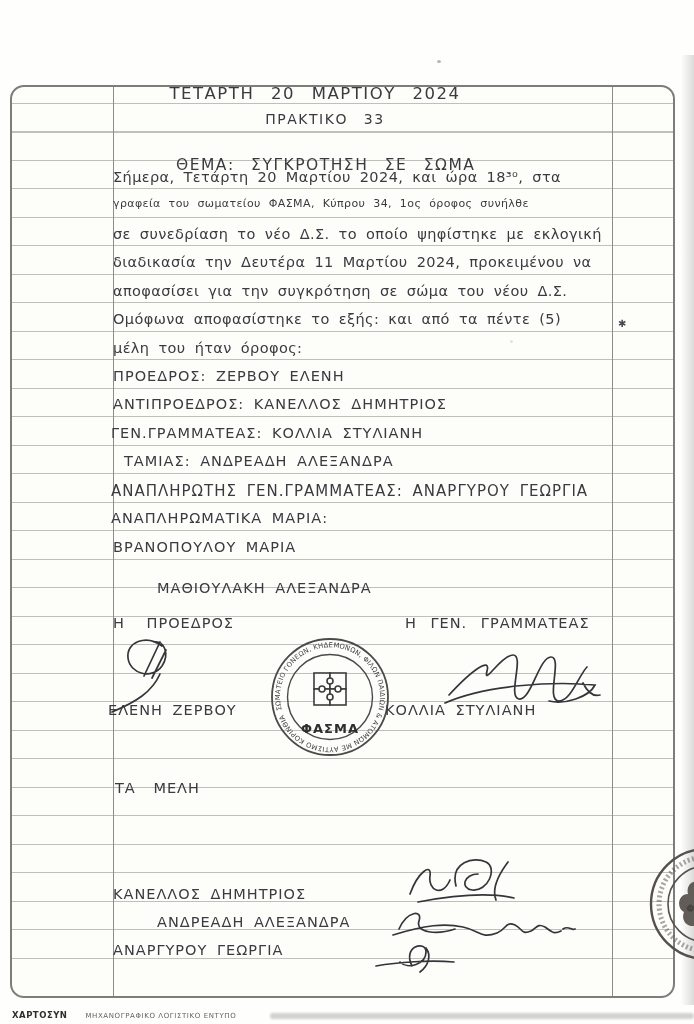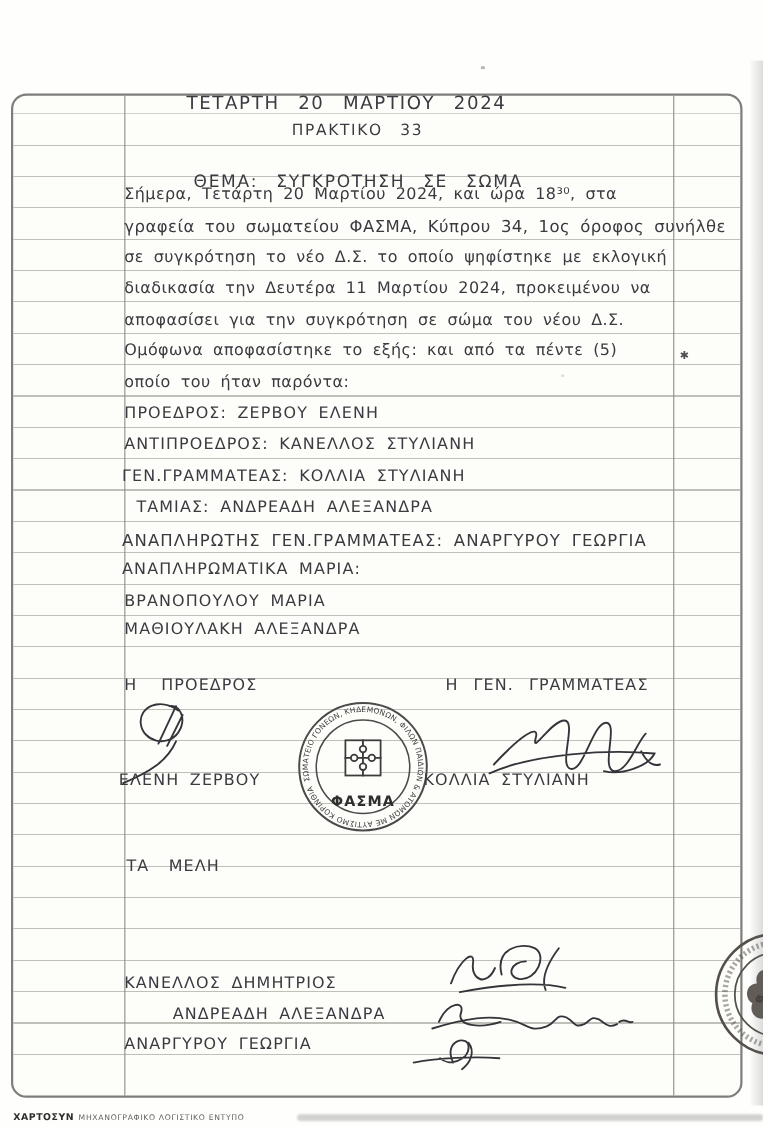--- a/index.html
+++ b/index.html
@@ -28,21 +28,21 @@
   }
   .hw.title{font-size:16.5px;letter-spacing:1.5px;word-spacing:10px;}
   .hw.caps{letter-spacing:1px;}
   .hw.center{text-align:center;}
   .sig{position:absolute;}
   .sig path{fill:none;stroke:#34353a;stroke-width:1.7;stroke-linecap:round;}
   .stamp-ring{fill:#3f3f3f;letter-spacing:.2px;}
   .stamp-center{fill:#2e2e2e;font-weight:bold;font-size:13px;letter-spacing:1px;}
   .footer{position:absolute;left:12px;top:1003px;white-space:nowrap;}
   .footer .brand{font-size:8.5px;font-weight:bold;color:#2d2d2b;letter-spacing:.5px;}
-  .footer .rest{font-size:7px;color:#62625d;letter-spacing:.6px;margin-left:4px;}
+  .footer .rest{font-size:7px;color:#62625d;letter-spacing:.6px;margin-left:18px;}
   .shade-right{
     position:absolute;left:681px;top:55px;width:13px;height:950px;
     background:linear-gradient(to right,rgba(0,0,0,0),rgba(95,95,92,.22));
   }
   .streak-bottom{
     position:absolute;left:270px;top:1013px;width:424px;height:6px;
     background:rgba(95,95,90,.28);border-radius:3px;filter:blur(1.2px);
   }
   .speck{position:absolute;background:rgba(110,110,105,.5);border-radius:50%;}
   .margin-mark{position:absolute;font-size:10px;color:#4a4b50;}
@@ -54,37 +54,37 @@
   <div class="ruled"></div>
   <div class="vline left"></div>
   <div class="vline right"></div>
 </div>
 
 <div class="hw title center" style="left:150px;top:84px;width:330px;">ΤΕΤΑΡΤΗ 20 ΜΑΡΤΙΟΥ 2024</div>
 <div class="hw title center" style="left:210px;top:111px;width:230px;font-size:14px;">ΠΡΑΚΤΙΚΟ 33</div>
 <div class="hw title" style="left:176px;top:140px;font-size:15.5px;margin-top:16px;">ΘΕΜΑ: ΣΥΓΚΡΟΤΗΣΗ ΣΕ ΣΩΜΑ</div>
 
 <div class="hw" style="left:113px;top:169px;">Σήμερα, Τετάρτη 20 Μαρτίου 2024, και ώρα 18³⁰, στα</div>
-<div class="hw" style="left:113px;top:197px;font-size:15px;">γραφεία του σωματείου ΦΑΣΜΑ, Κύπρου 34, 1ος όροφος συνήλθε</div>
-<div class="hw" style="left:113px;top:226px;">σε συγκρότηση το νέο Δ.Σ. το οποίο ψηφίστηκε με εκλογική</div>
+<div class="hw" style="left:113px;top:197px;font-size:11px;">γραφεία του σωματείου ΦΑΣΜΑ, Κύπρου 34, 1ος όροφος συνήλθε</div>
+<div class="hw" style="left:113px;top:226px;">σε συνεδρίαση το νέο Δ.Σ. το οποίο ψηφίστηκε με εκλογική</div>
 <div class="hw" style="left:113px;top:254px;">διαδικασία την Δευτέρα 11 Μαρτίου 2024, προκειμένου να</div>
 <div class="hw" style="left:113px;top:283px;">αποφασίσει για την συγκρότηση σε σώμα του νέου Δ.Σ.</div>
 <div class="hw" style="left:113px;top:311px;">Ομόφωνα αποφασίστηκε το εξής: και από τα πέντε (5)</div>
-<div class="hw" style="left:113px;top:340px;">οποίο του ήταν παρόντα:</div>
+<div class="hw" style="left:113px;top:340px;">μέλη του ήταν όροφος:</div>
 
 <div class="margin-mark" style="left:618px;top:318px;">✱</div>
 
 <div class="hw caps" style="left:113px;top:368px;">ΠΡΟΕΔΡΟΣ:  ΖΕΡΒΟΥ ΕΛΕΝΗ</div>
-<div class="hw caps" style="left:113px;top:396px;">ΑΝΤΙΠΡΟΕΔΡΟΣ: ΚΑΝΕΛΛΟΣ ΣΤΥΛΙΑΝΗ</div>
+<div class="hw caps" style="left:113px;top:396px;">ΑΝΤΙΠΡΟΕΔΡΟΣ: ΚΑΝΕΛΛΟΣ ΔΗΜΗΤΡΙΟΣ</div>
 <div class="hw caps" style="left:111px;top:425px;">ΓΕΝ.ΓΡΑΜΜΑΤΕΑΣ: ΚΟΛΛΙΑ ΣΤΥΛΙΑΝΗ</div>
 <div class="hw caps" style="left:124px;top:453px;">ΤΑΜΙΑΣ:  ΑΝΔΡΕΑΔΗ ΑΛΕΞΑΝΔΡΑ</div>
 <div class="hw caps" style="left:111px;top:482px;font-size:15px;">ΑΝΑΠΛΗΡΩΤΗΣ ΓΕΝ.ΓΡΑΜΜΑΤΕΑΣ: ΑΝΑΡΓΥΡΟΥ ΓΕΩΡΓΙΑ</div>
 <div class="hw caps" style="left:111px;top:510px;">ΑΝΑΠΛΗΡΩΜΑΤΙΚΑ ΜΑΡΙΑ:</div>
 <div class="hw caps" style="left:113px;top:539px;">ΒΡΑΝΟΠΟΥΛΟΥ ΜΑΡΙΑ</div>
-<div class="hw caps" style="left:113px;top:564px;">ΜΑΘΙΟΥΛΑΚΗ ΑΛΕΞΑΝΔΡΑ</div>
+<div class="hw caps" style="left:113px;top:580px;padding-left:44px;">ΜΑΘΙΟΥΛΑΚΗ ΑΛΕΞΑΝΔΡΑ</div>
 
 <div class="hw caps" style="left:113px;top:615px;word-spacing:16px;">Η  ΠΡΟΕΔΡΟΣ</div>
 <div class="hw caps" style="left:405px;top:615px;word-spacing:8px;">Η  ΓΕΝ. ΓΡΑΜΜΑΤΕΑΣ</div>
 
 <svg class="sig" style="left:100px;top:632px;" width="160" height="85" viewBox="0 0 160 85">
   <path d="M62,14 C46,2 26,10 28,26 C30,42 52,48 62,34 C70,22 64,8 54,10 M44,44 L60,10 M52,46 L66,18 M60,42 C52,60 36,70 12,80"></path>
 </svg>
 
 <svg class="sig" style="left:437px;top:645px;" width="170" height="72" viewBox="0 0 170 72">
   <path d="M12,50 C36,24 54,12 50,26 C46,42 64,10 76,10 C88,10 70,52 82,54 C94,56 102,12 114,12 C126,12 108,56 122,56 C134,56 142,30 150,22 M8,58 C48,40 116,36 158,40 C152,52 128,60 112,56 M146,38 C150,46 156,52 163,50"></path>

